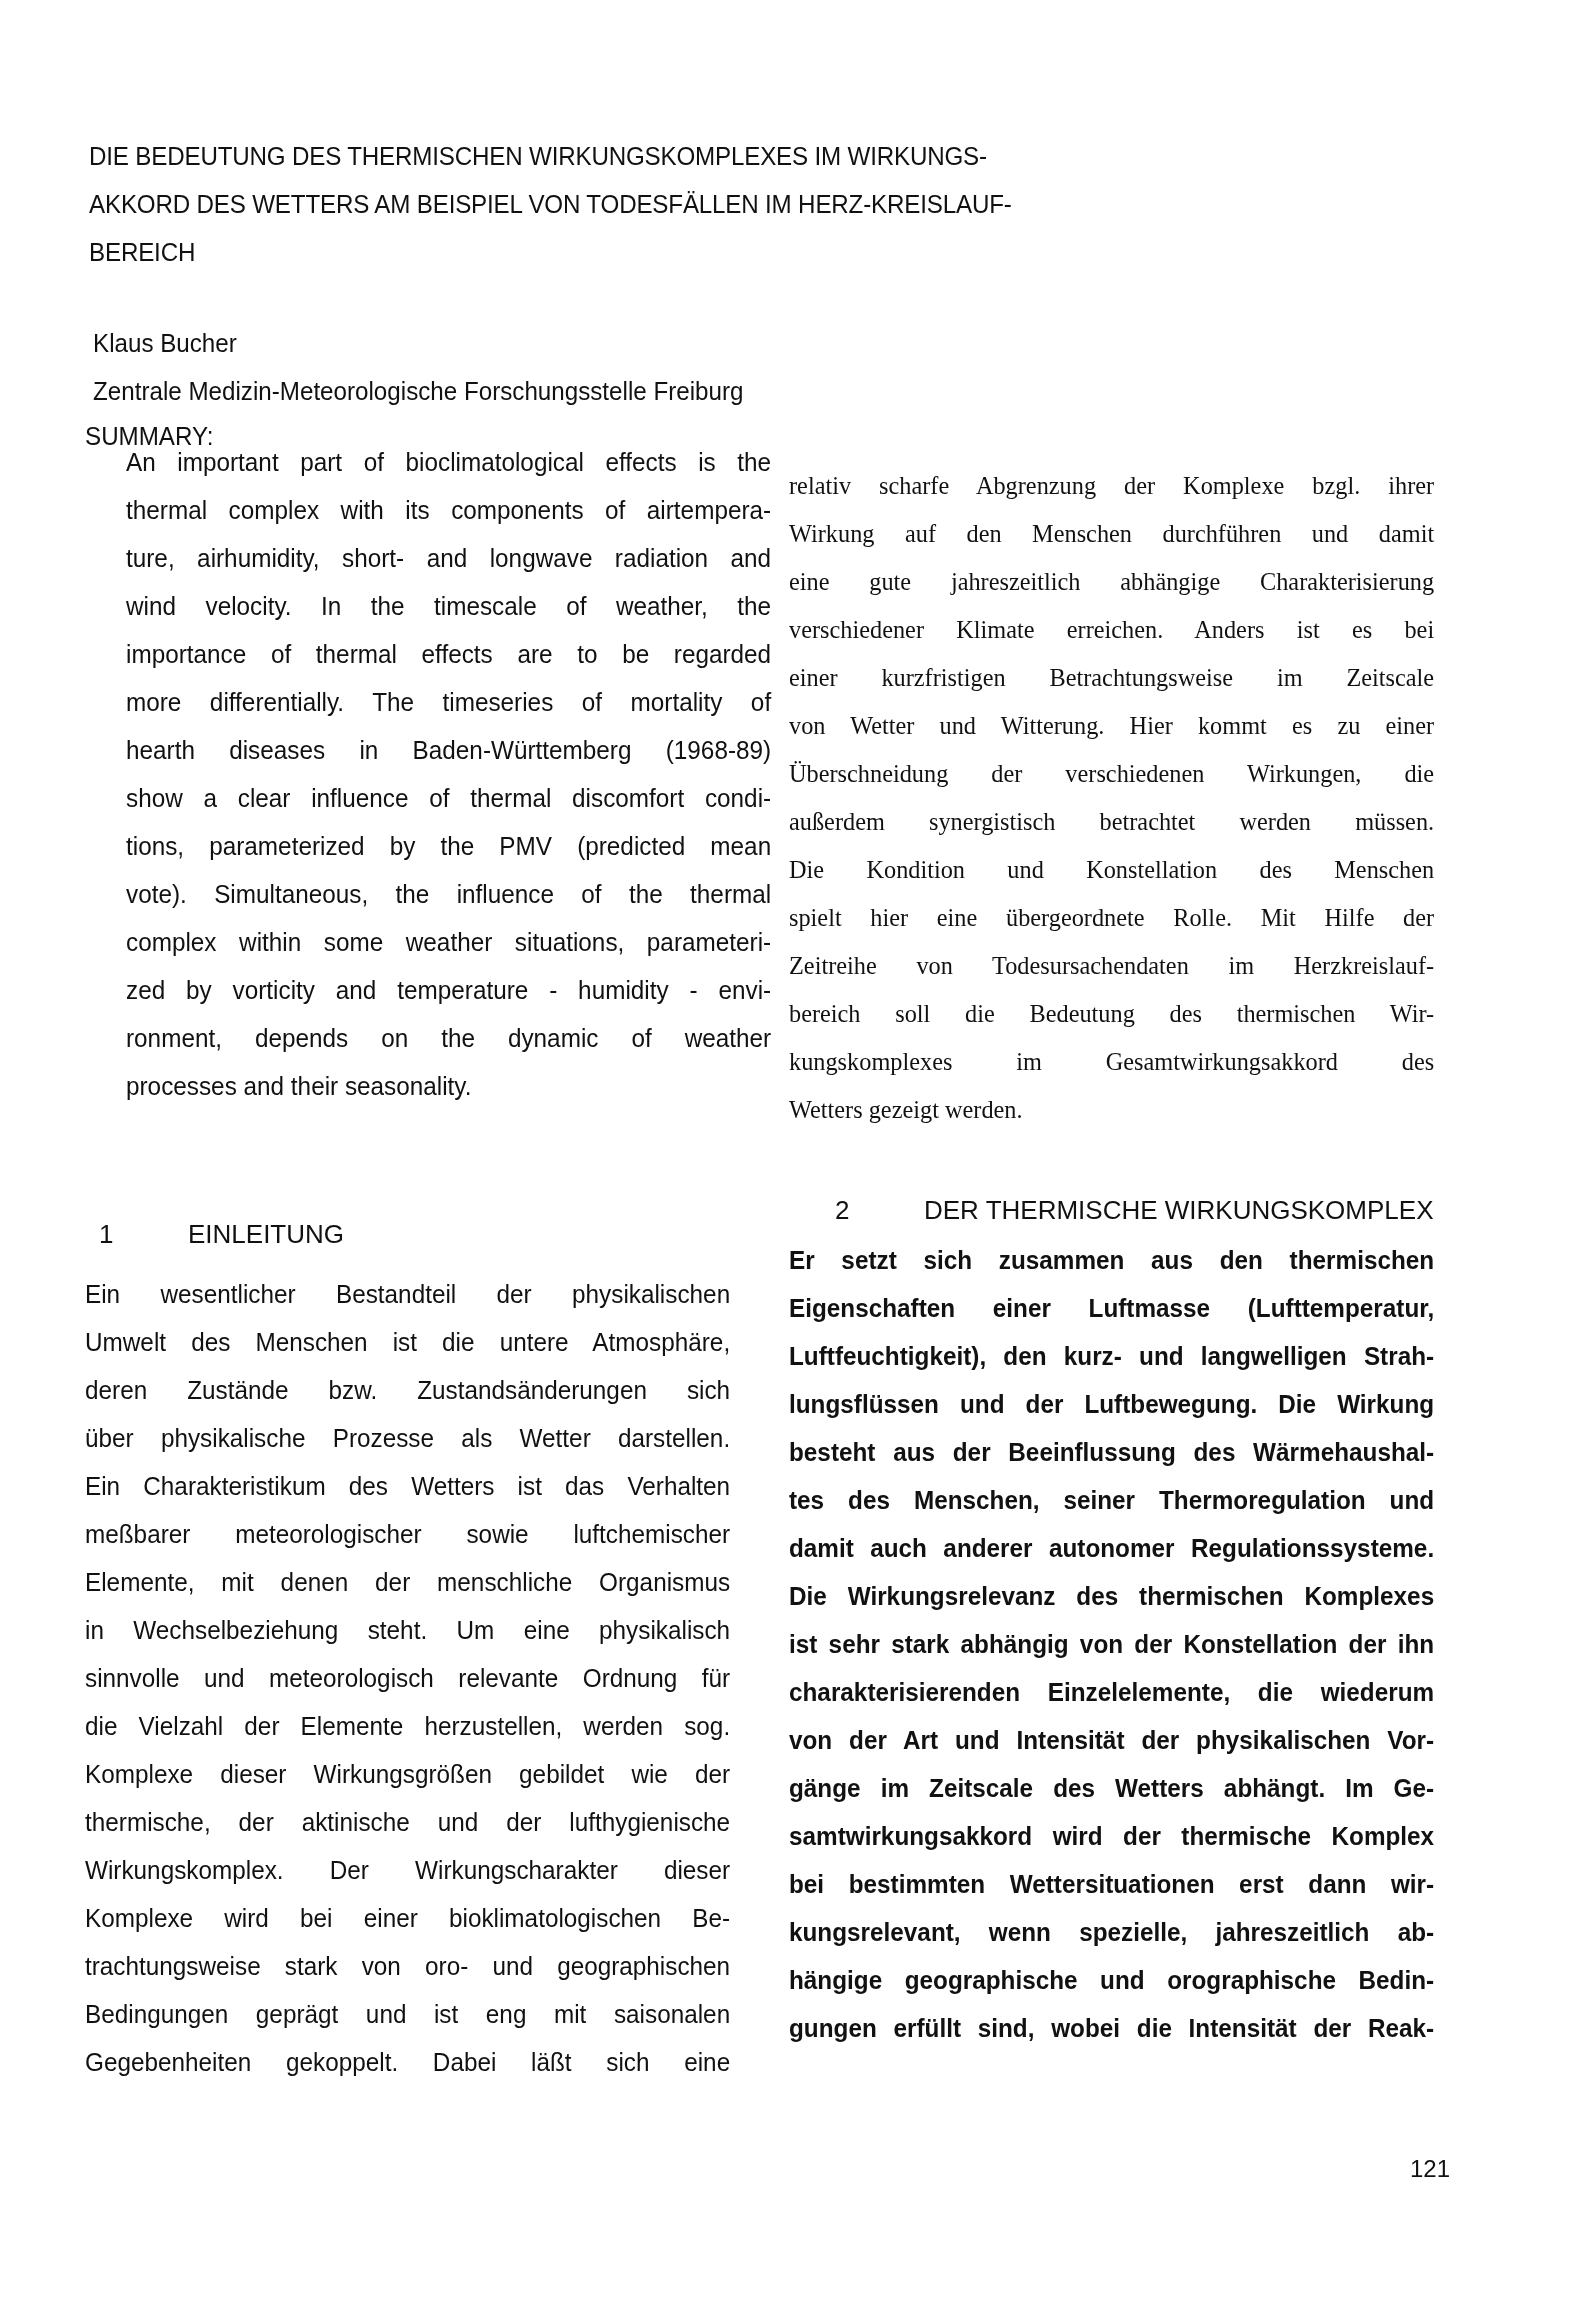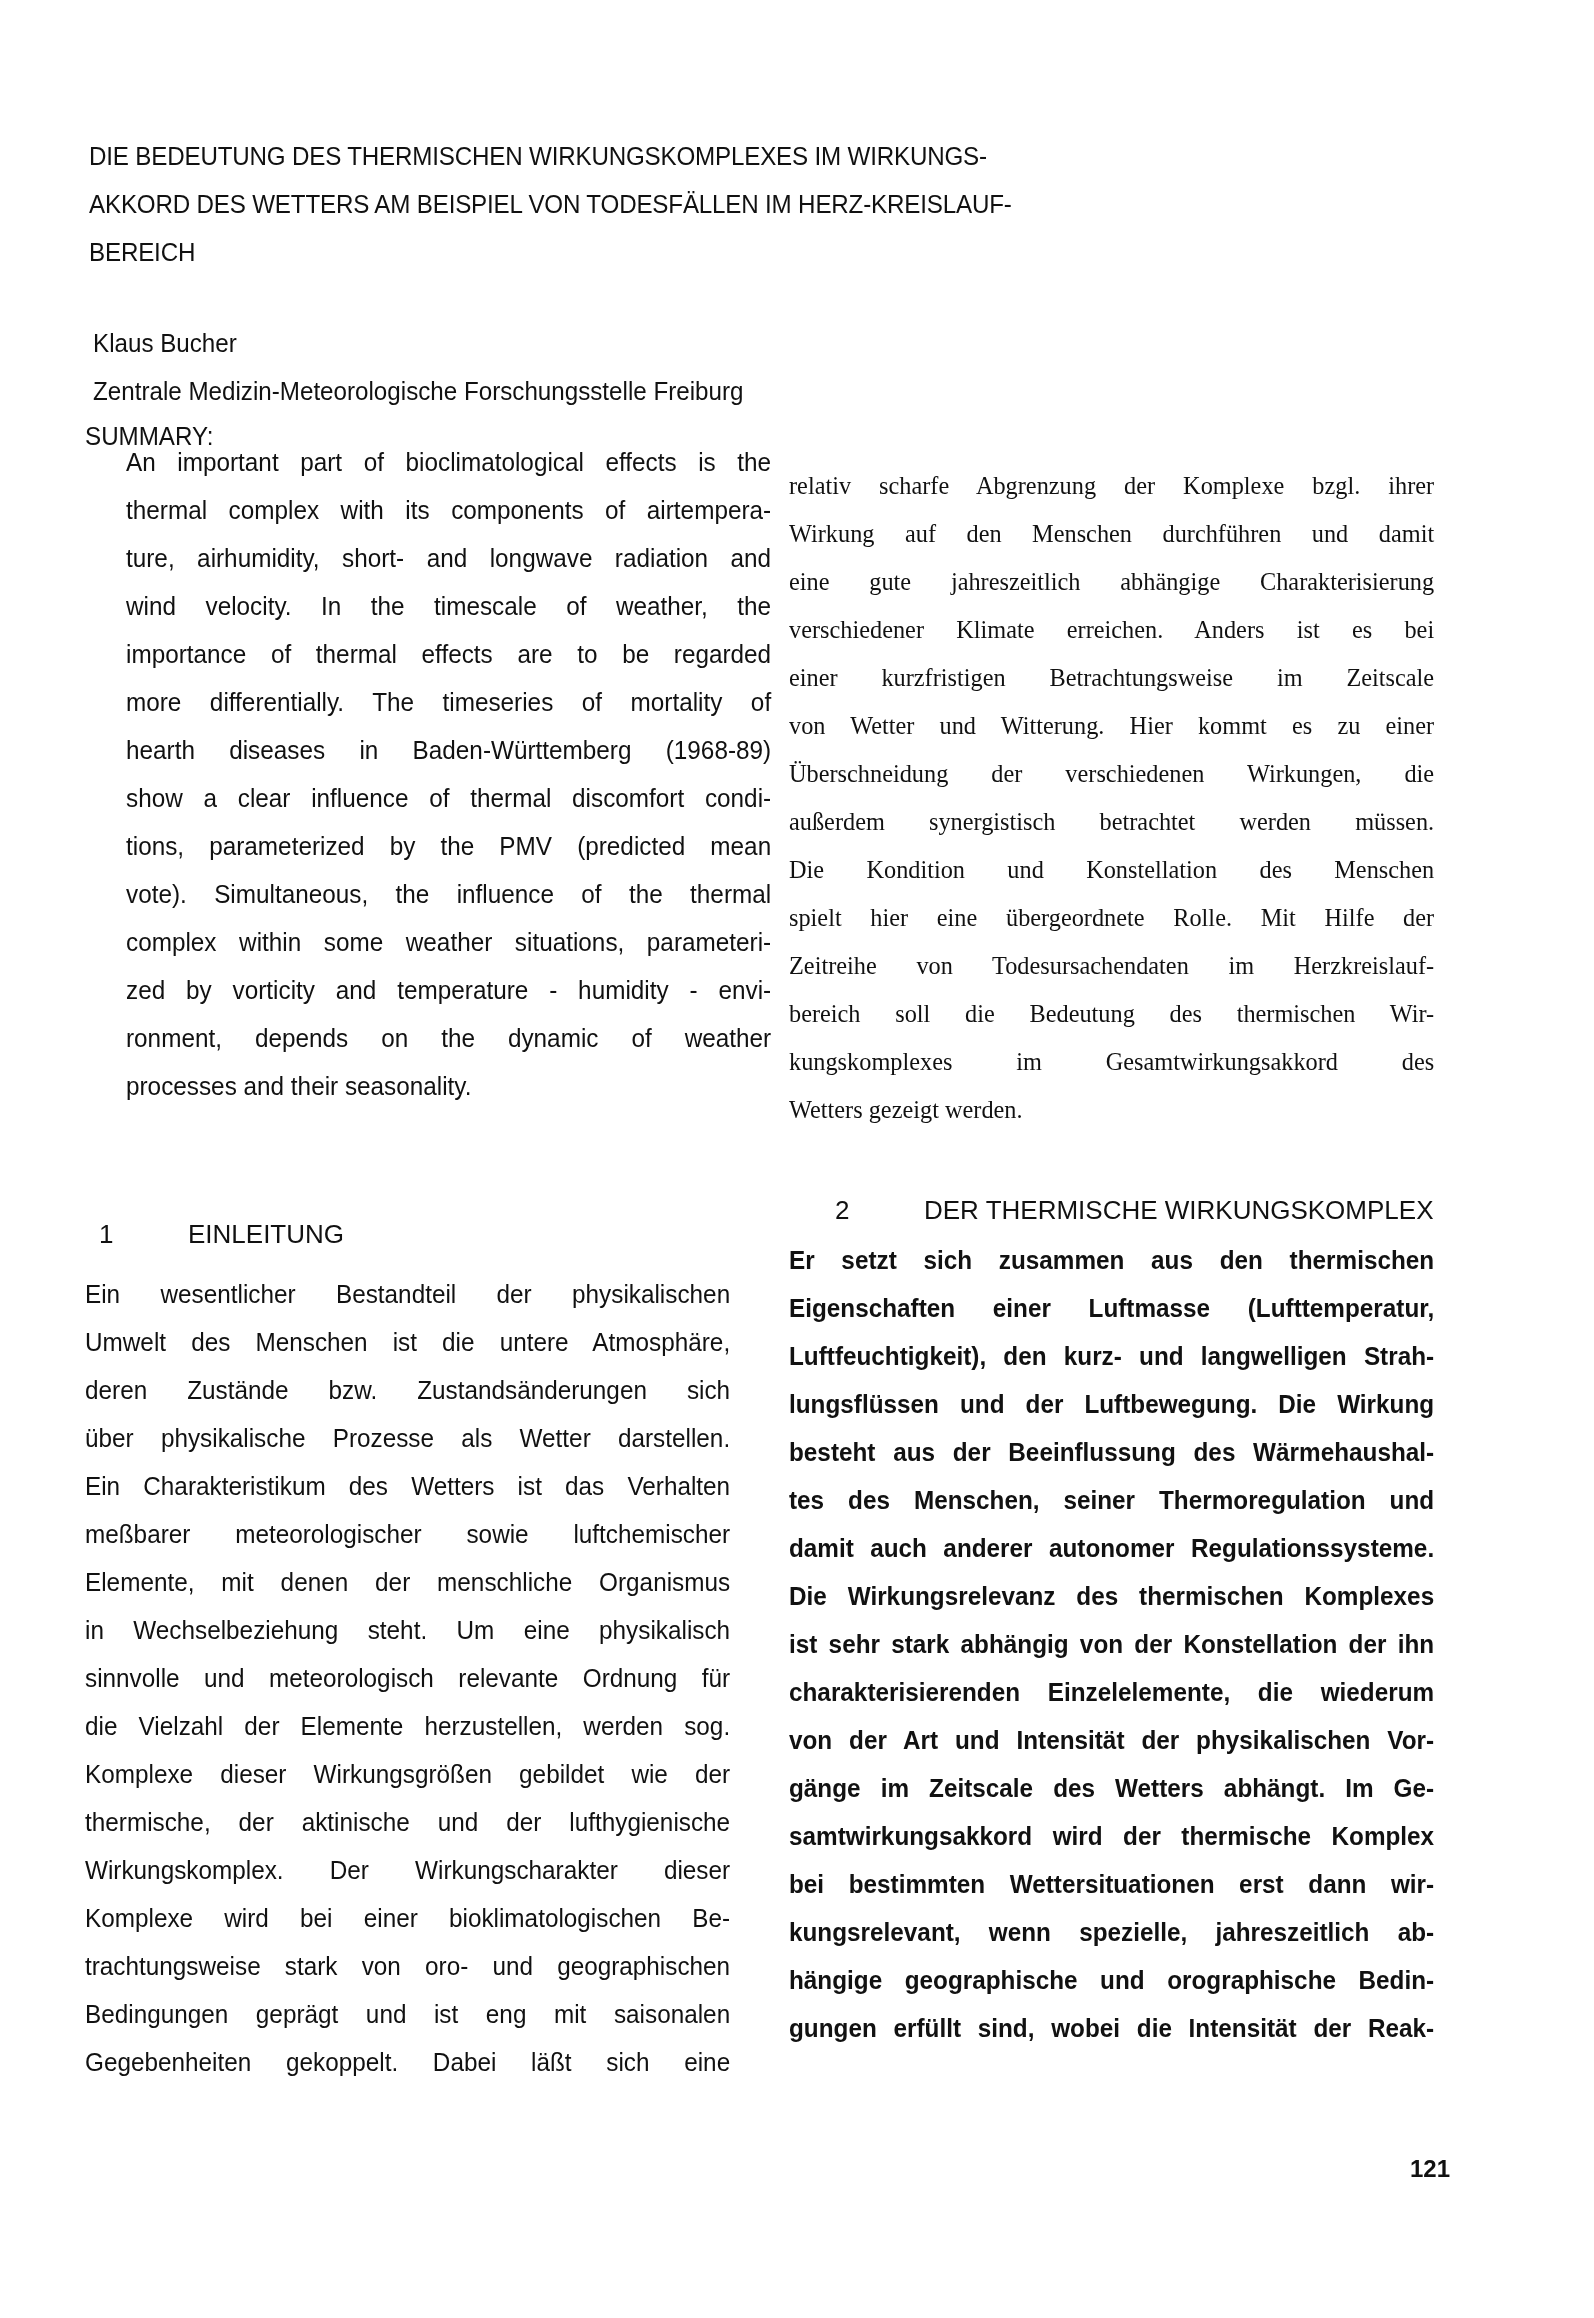--- a/index.html
+++ b/index.html
@@ -44,21 +44,21 @@
     .section-heading {
       position: absolute; font-size: 26px; line-height: 32px; white-space: nowrap;
     }
     .section-heading .num { display: inline-block; width: 89px; }
     .sec1-heading { left: 99px; top: 1194px; margin-top: 24px; }
     .sec2-heading { left: 789px; top: 1194px; margin-left: 46px; }
     .body-left { top: 1270px; }
     .body-right { top: 1236px; font-weight: bold; }
     .page-number {
       position: absolute; left: 1410px; top: 2154px;
-      font-size: 24px; font-weight: bold; line-height: 29px;
+      font-size: 24px; font-weight: normal; line-height: 29px;
     }
     .squeeze { transform: scaleX(0.935); transform-origin: left top; width: 690px; }
   </style>
 </head>
 <body>
 
 <div class="title">
   <span class="title-line">DIE BEDEUTUNG DES THERMISCHEN WIRKUNGSKOMPLEXES IM WIRKUNGS-</span>
   <span class="title-line">AKKORD DES WETTERS AM BEISPIEL VON TODESFÄLLEN IM HERZ-KREISLAUF-</span>
   <span class="title-line">BEREICH</span>

